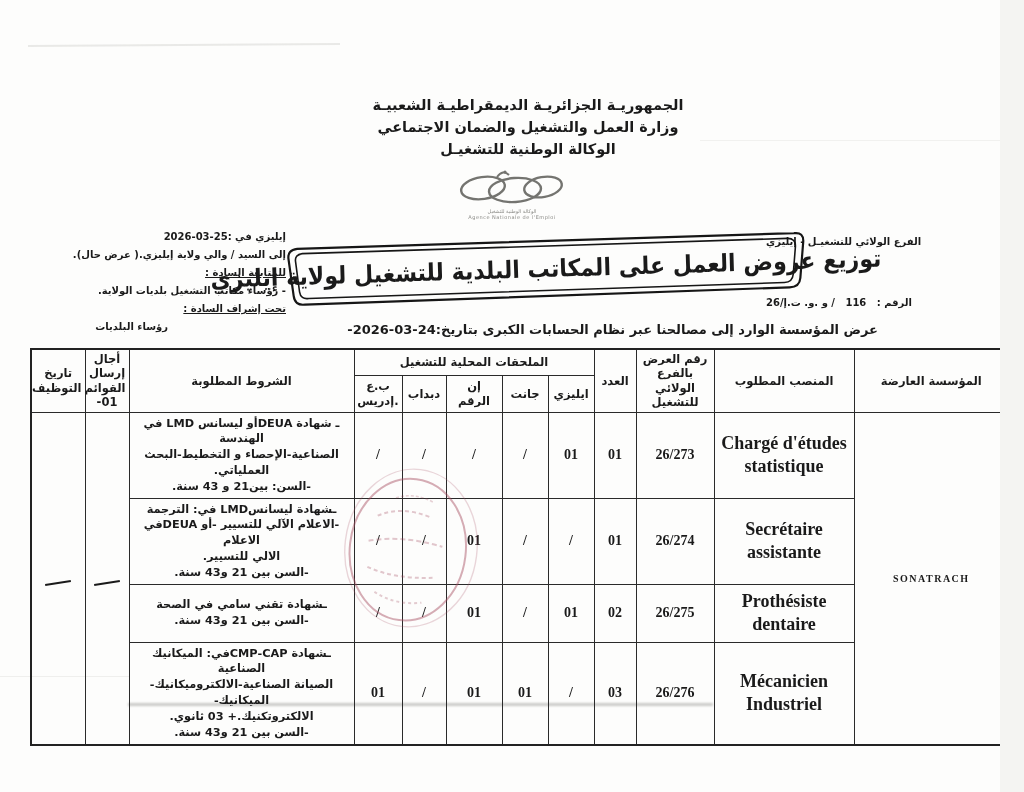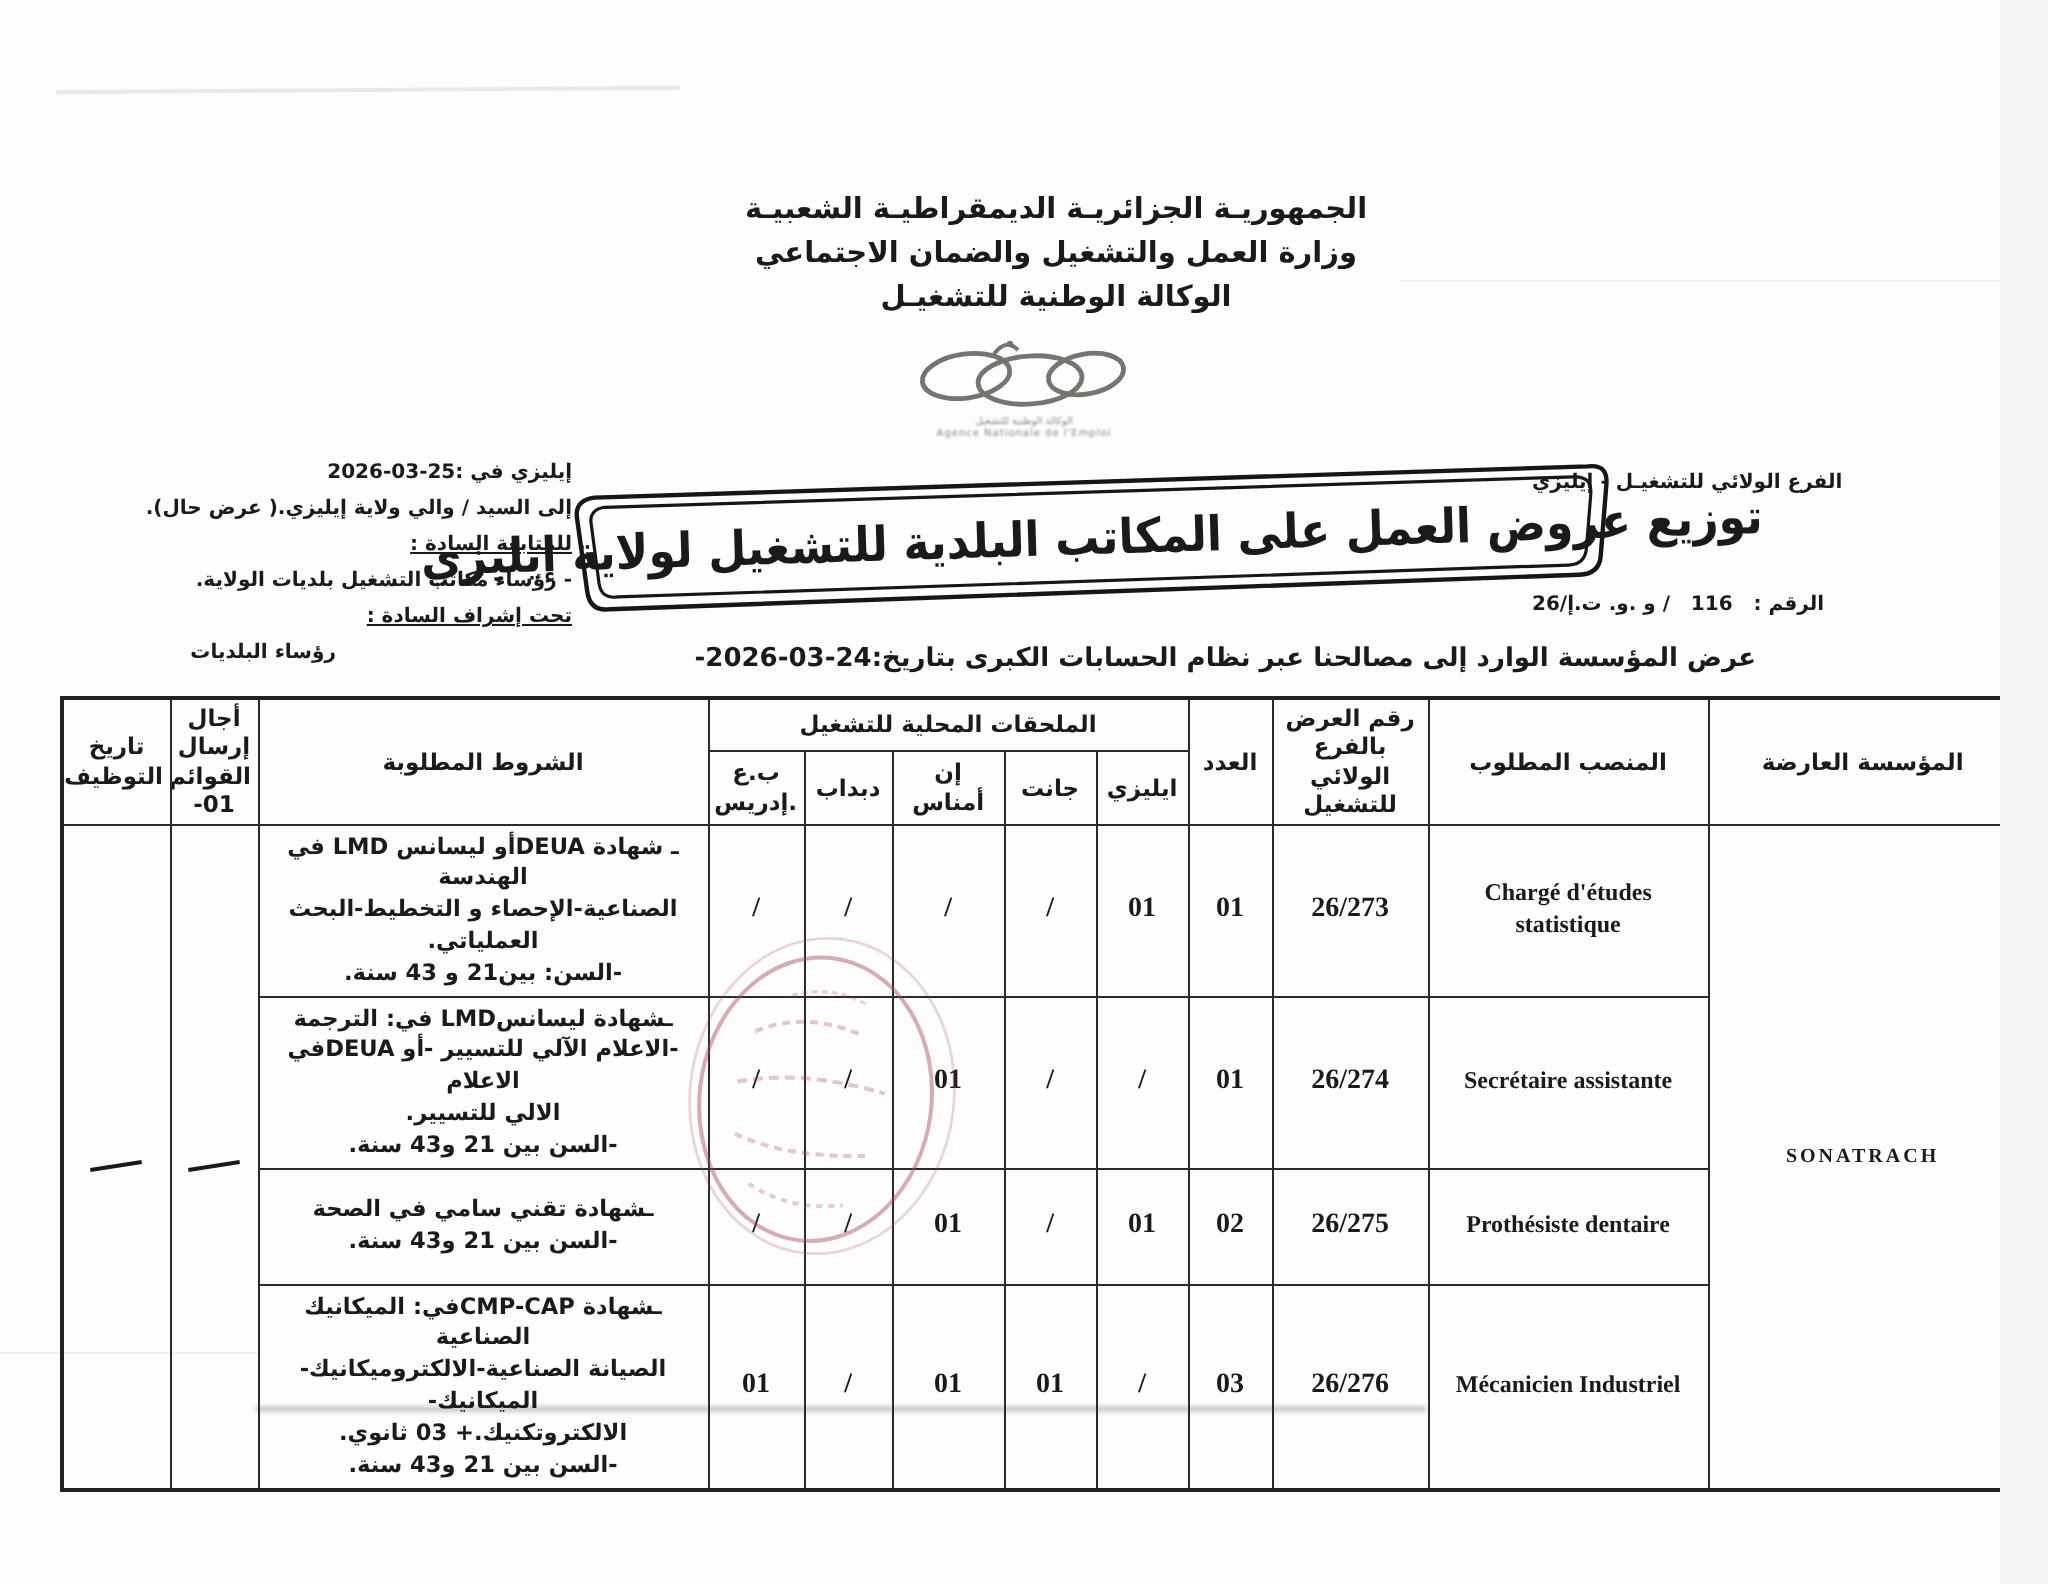--- a/index.html
+++ b/index.html
@@ -44,21 +44,21 @@
   .intro{right:122px;top:322px;direction:rtl;text-align:right;font-weight:bold;font-size:13px;white-space:nowrap;}
 
   
   table.offers{position:absolute;left:30px;top:348px;width:978px;border-collapse:collapse;
                table-layout:fixed;direction:rtl;border:2px solid #222;}
   .offers th,.offers td{border:1px solid #2a2a2a;vertical-align:middle;text-align:center;
                         padding:2px 3px;overflow:hidden;}
   .offers thead th{font-size:11.5px;font-weight:bold;line-height:1.25;text-align:center;}
   .annex-sub th{font-size:10.5px;}
   td.company{font-family:"Liberation Serif",serif;font-size:10px;font-weight:bold;letter-spacing:1.5px;}
-  td.position{font-family:"Liberation Serif",serif;font-size:12px;font-weight:bold;line-height:1.3;}
+  td.position{font-family:"Liberation Serif",serif;font-size:18px;font-weight:bold;line-height:1.3;}
   td.num{font-family:"Liberation Serif",serif;font-size:14px;font-weight:bold;}
   td.cond{font-size:11.3px;font-weight:bold;line-height:1.4;padding:3px 6px;}
   td.dash-cell{vertical-align:middle;}
   .dash-mark{display:inline-block;width:26px;height:0;border-top:2.5px solid #1a1a1a;transform:rotate(-9deg);}
 
   
   .stamp{left:336px;top:462px;z-index:5;transform:rotate(7deg);pointer-events:none;}
 </style>
 </head>
 <body>
@@ -144,21 +144,21 @@
         <th rowspan="2" class="pre">أجال
 إرسال
 القوائم-
 ‎-01</th>
         <th rowspan="2" class="pre">تاريخ
 التوظيف</th>
       </tr>
       <tr class="annex-sub" style="height:36px">
         <th>ايليزي</th>
         <th>جانت</th>
-        <th>إن أمناس</th>
+        <th>إن الرقم</th>
         <th>دبداب</th>
         <th class="pre">ب.ع
 .إدريس</th>
       </tr>
     </thead>
     <tbody>
       <tr style="height:62px">
         <td rowspan="4" class="company">SONATRACH</td>
         <td class="position">Chargé d'études statistique</td>
         <td class="num">26/273</td>

